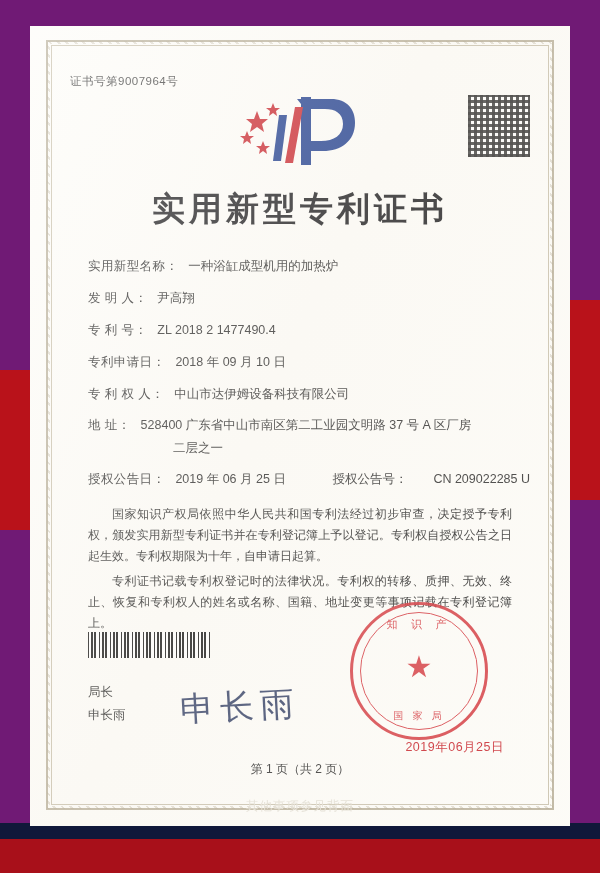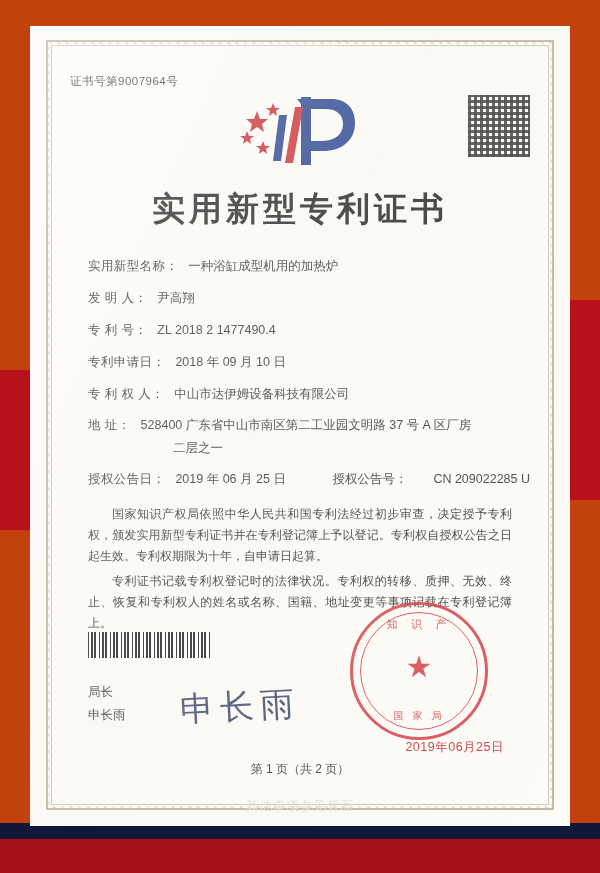--- a/index.html
+++ b/index.html
@@ -12,21 +12,21 @@
     font-family: "Liberation Sans", sans-serif;
     background: #ffffff;
     overflow: hidden;
   }
 
   
   .photo {
     position: relative;
     width: 600px;
     height: 873px;
-    background: #c2410c;
+    background: #701a75;
     box-sizing: border-box;
     overflow: hidden;
   }
   .band-red-left {
     position: absolute;
     left: 0;
     top: 370px;
     width: 30px;
     height: 160px;
     background: #b9121a;

